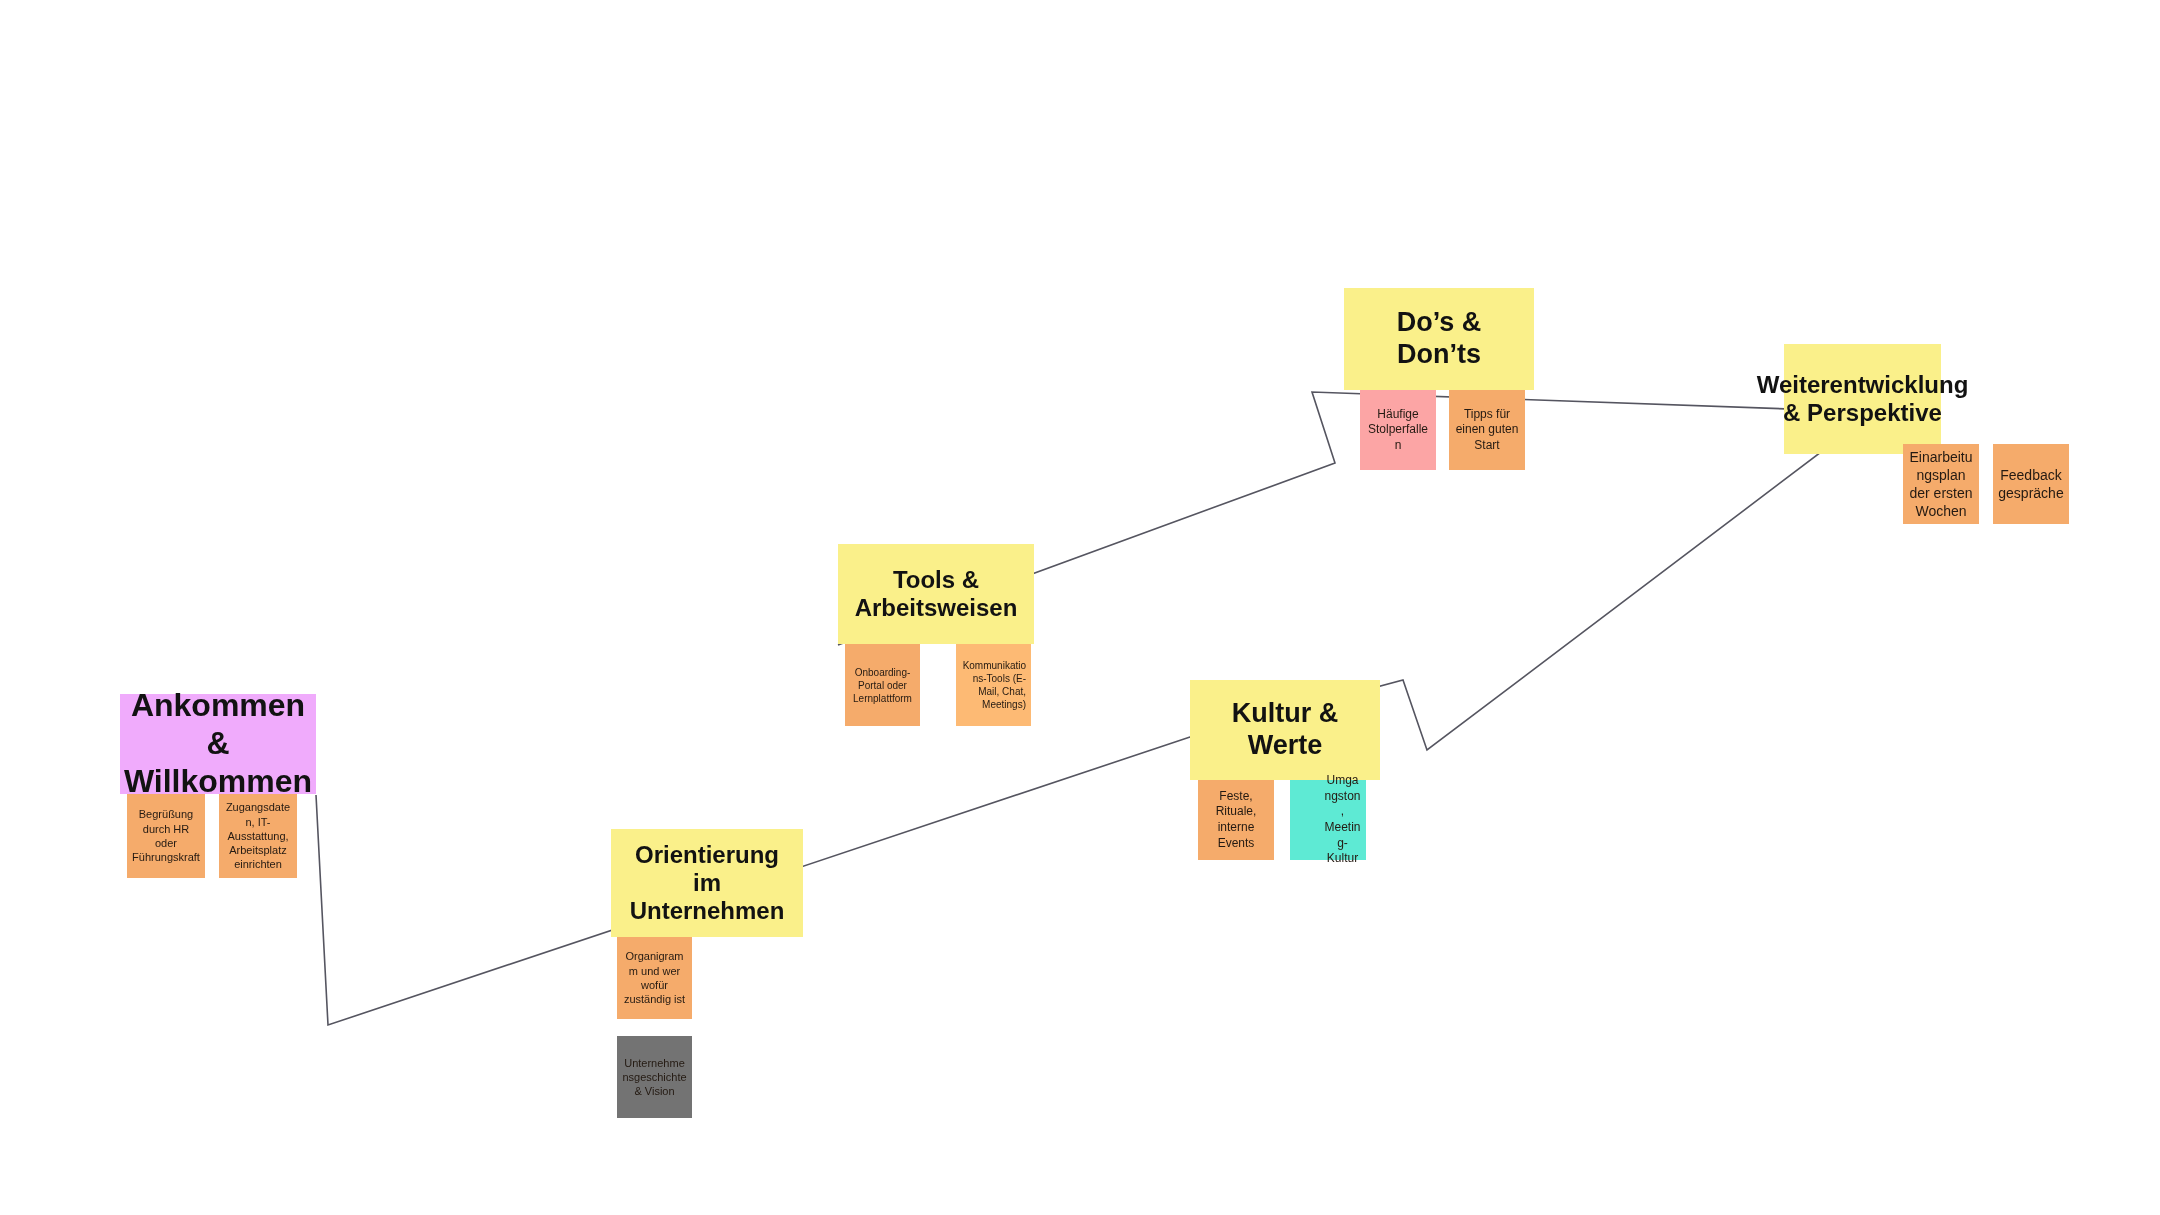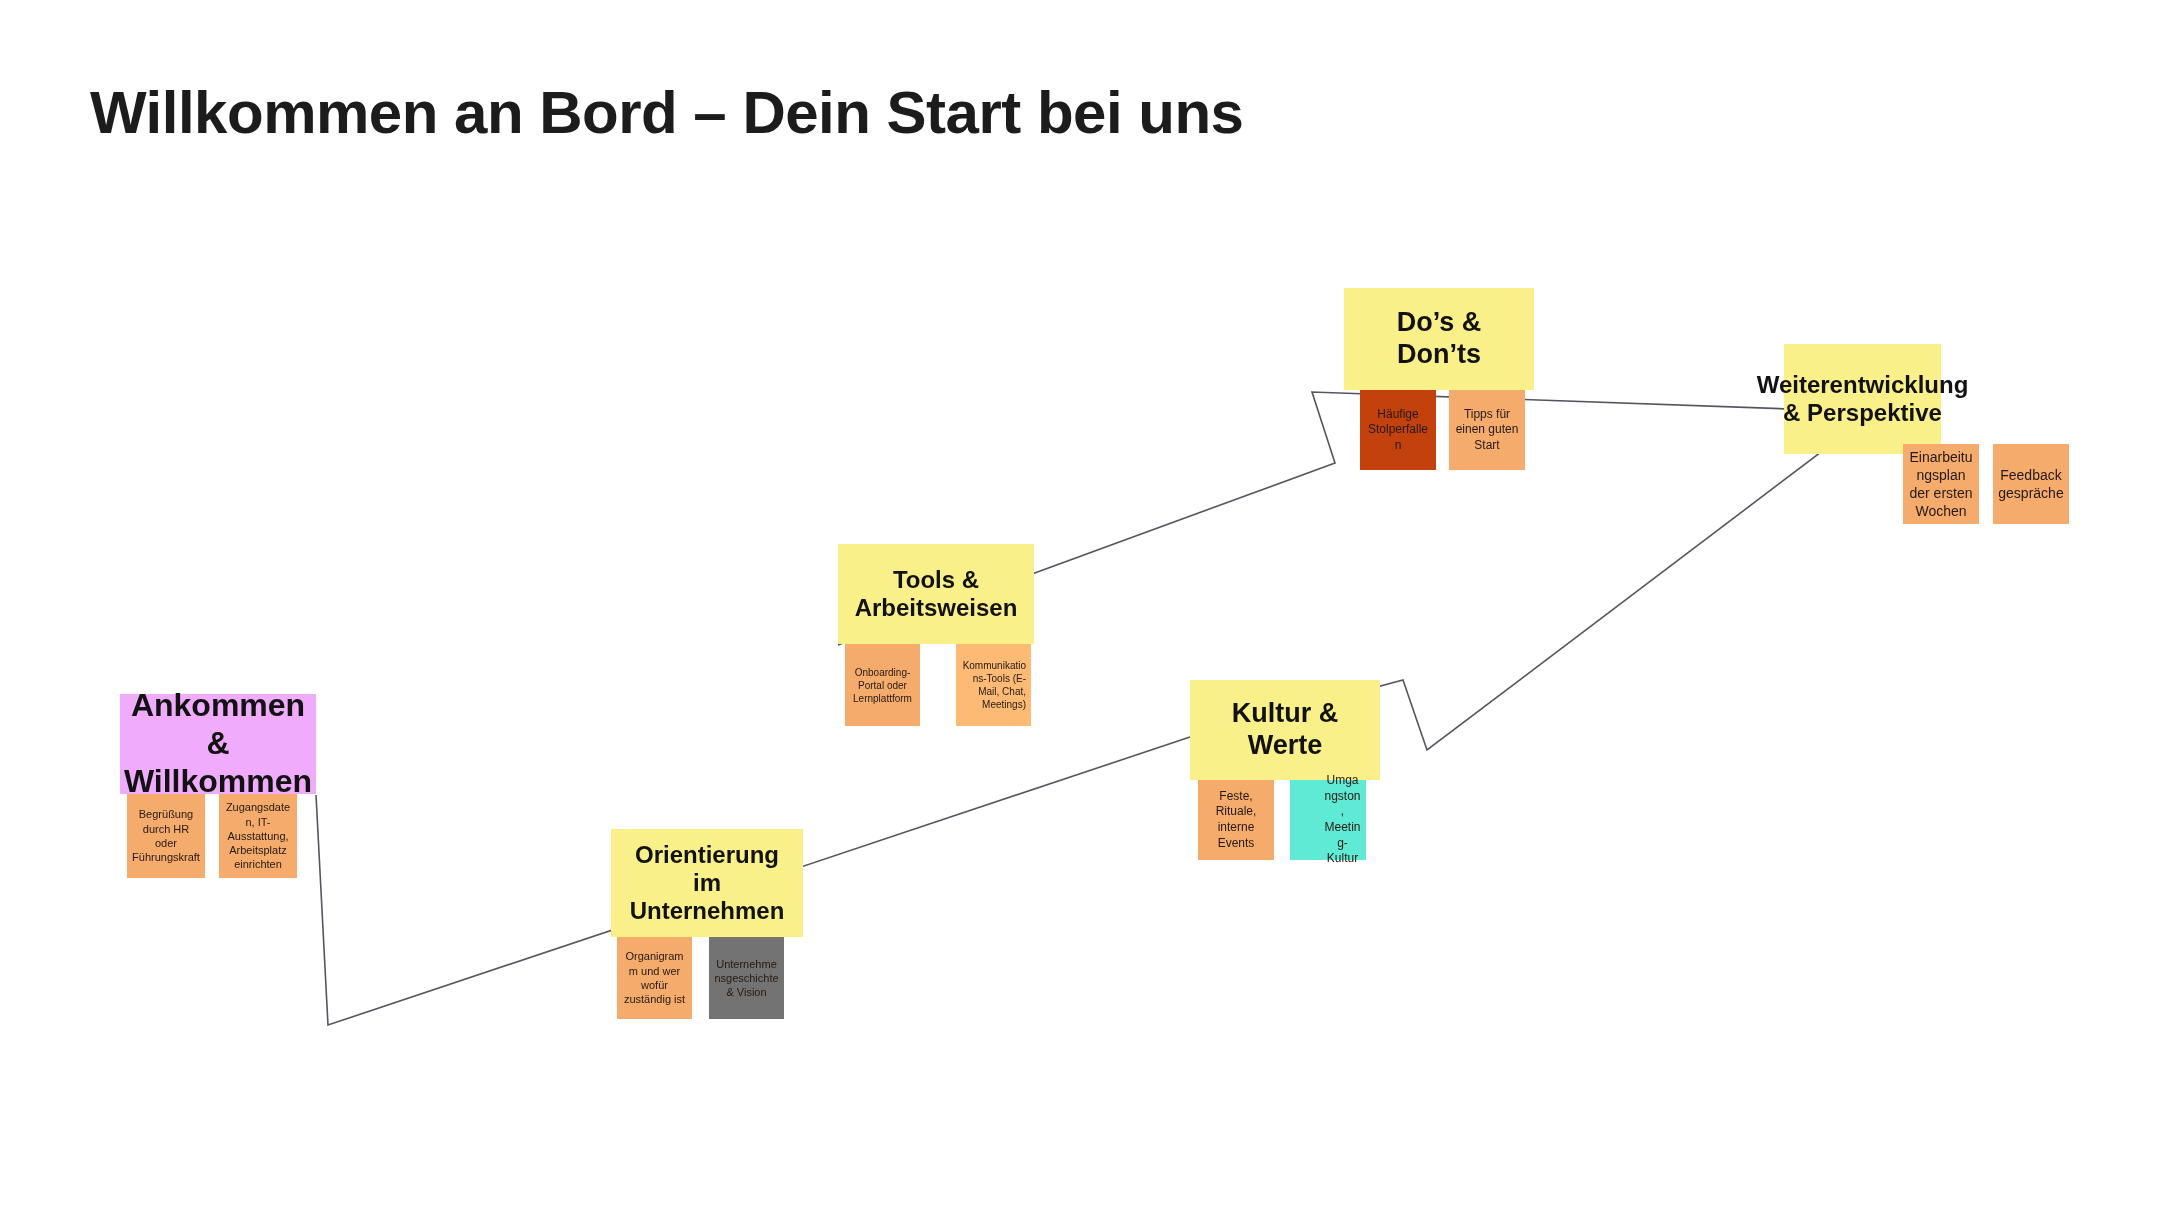--- a/index.html
+++ b/index.html
@@ -69,63 +69,62 @@
     line-height: 1.3;
     padding: 4px 5px;
     word-break: break-word;
   }
 </style>
 </head>
 <body style="background: rgb(255, 255, 255);">
 
 <div id="canvas" style="background: rgb(255, 255, 255);">
 
-  <div id="page-title" style="color: rgb(28, 28, 28);">Willkommen an Bord – Dein Start bei uns</div>
 
   <svg id="connector-layer" viewBox="0 0 2160 1215" width="2160" height="1215">
     <polyline fill="none" stroke="#555560" stroke-width="1.6" points="316,795 328,1025 1190,737 1403,680 1427,750 1874,412"></polyline>
     <polyline fill="none" stroke="#555560" stroke-width="1.6" points="838,645 1335,463 1312,392 1874,412"></polyline>
   </svg>
 
   <div class="node">
     <div class="node-head" style="left: 120px; top: 694px; width: 196px; height: 100px; font-size: 32px; background: #f0abfc;">
       <span>Ankommen &amp; Willkommen</span>
     </div>
     <div class="children" style="left: 127px; top: 794px; gap: 14px;">
       <div class="child-note" style="width: 78px; height: 84px; font-size: 11px; background: rgb(245, 171, 107);">Begrüßung durch HR oder Führungskraft</div>
       <div class="child-note" style="width: 78px; height: 84px; font-size: 11px; background: rgb(245, 171, 107);">Zugangsdaten, IT-Ausstattung, Arbeitsplatz einrichten</div>
     </div>
   </div>
 
   <div class="node">
     <div class="node-head" style="left: 611px; top: 829px; width: 192px; height: 108px; font-size: 24px; background: rgb(250, 240, 138);">
       <span>Orientierung im Unternehmen</span>
     </div>
-    <div class="children" style="left: 617px; top: 937px; gap: 17px;">
+    <div class="children" style="left: 617px; top: 937px; gap: 17px; flex-direction: column;">
       <div class="child-note" style="width: 75px; height: 82px; font-size: 11px; background: rgb(245, 171, 107);">Organigramm und wer wofür zuständig ist</div>
       <div class="child-note" style="width: 75px; height: 82px; font-size: 11px; background: #737373;">Unternehmensgeschichte &amp; Vision</div>
     </div>
   </div>
 
   <div class="node">
     <div class="node-head" style="left: 838px; top: 544px; width: 196px; height: 100px; font-size: 24px; background: rgb(250, 240, 138);">
       <span>Tools &amp; Arbeitsweisen</span>
     </div>
     <div class="children" style="left: 845px; top: 644px; gap: 36px;">
       <div class="child-note" style="width: 75px; height: 82px; font-size: 10px; background: rgb(245, 171, 107);">Onboarding-Portal oder Lernplattform</div>
       <div class="child-note" style="width: 75px; height: 82px; font-size: 10px; background: #fdba74; text-align: right;">Kommunikations-Tools (E-Mail, Chat, Meetings)</div>
     </div>
   </div>
 
   <div class="node">
     <div class="node-head" style="left: 1344px; top: 288px; width: 190px; height: 102px; font-size: 27px; background: rgb(250, 240, 138);">
       <span>Do’s &amp; Don’ts</span>
     </div>
     <div class="children" style="left: 1360px; top: 390px; gap: 13px;">
-      <div class="child-note" style="width: 76px; height: 80px; font-size: 12px; background: #c2410c;">Häufige Stolperfallen</div>
+      <div class="child-note" style="width: 76px; height: 80px; font-size: 12px; background: #fca5a5;">Häufige Stolperfallen</div>
       <div class="child-note" style="width: 76px; height: 80px; font-size: 12px; background: rgb(245, 171, 107);">Tipps für einen guten Start</div>
     </div>
   </div>
 
   <div class="node">
     <div class="node-head" style="left: 1190px; top: 680px; width: 190px; height: 100px; font-size: 27px; background: rgb(250, 240, 138);">
       <span>Kultur &amp; Werte</span>
     </div>
     <div class="children" style="left: 1198px; top: 780px; gap: 16px;">
       <div class="child-note" style="width: 76px; height: 80px; font-size: 12px; background: rgb(245, 171, 107);">Feste, Rituale, interne Events</div>

